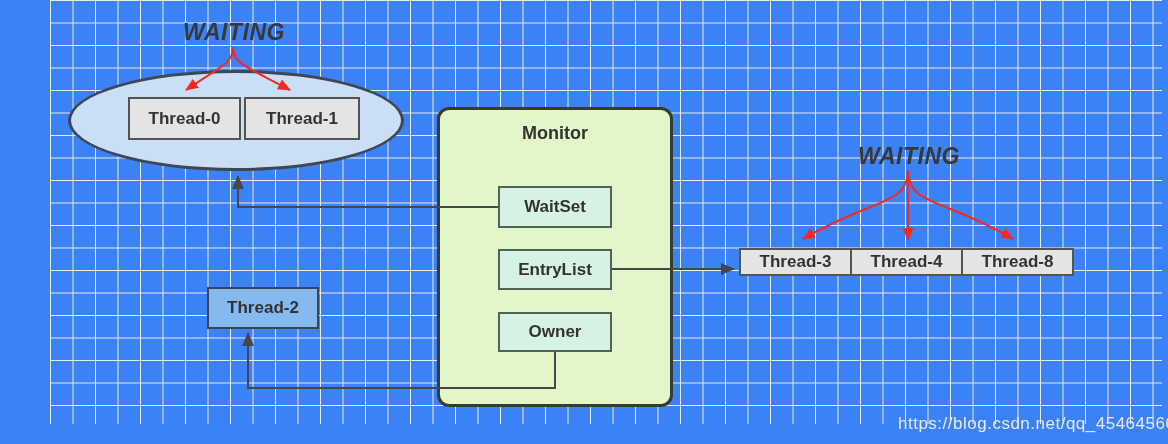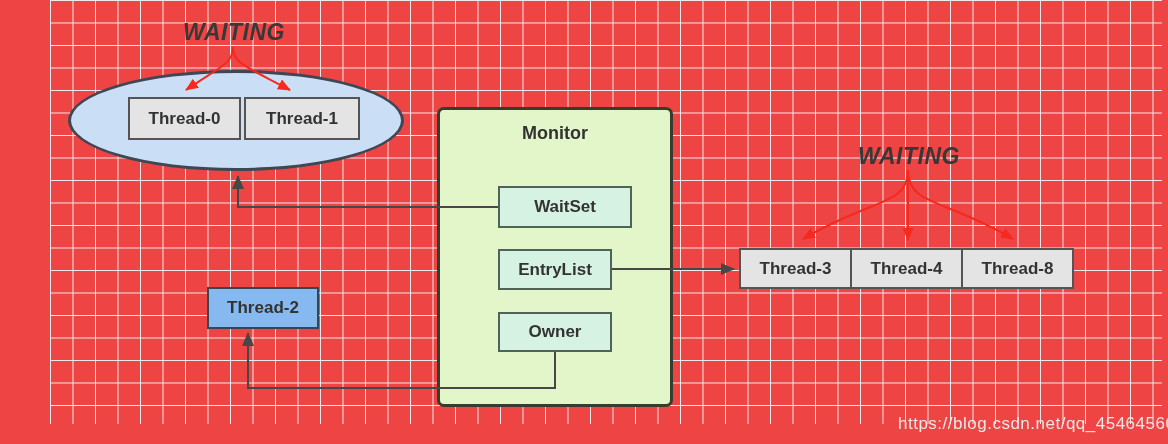--- a/index.html
+++ b/index.html
@@ -1,18 +1,18 @@
 <!DOCTYPE html>
 <html style="--red-arrow: #f5291d; --dark-line: #474747; --label-text: #383838; --box-text: #333333; --waiting-ellipse-fill: #cadef6; --waiting-ellipse-border: #3e4753; --thread-box-fill: #e4e4e4; --thread-box-border: #545454; --monitor-fill: #e2f6c9; --monitor-border: #363d2c; --monitor-item-fill: #d6f2e2; --monitor-item-border: #50635a; --owner-thread-fill: #85b9ef; --owner-thread-border: #3a4553; --grid-line: #ececec; --watermark-text: #e9e9e9;"><head>
 <meta charset="utf-8">
 <style>
   html,body{margin:0;padding:0;background:#ffffff;}
   .page{
     position:relative;width:1168px;height:444px;overflow:hidden;
-    background:#ef4444;
+    background:#3b82f6;
     font-family:"Liberation Sans", sans-serif;
   }
   .grid{
     position:absolute;left:50px;top:0;width:1112px;height:424px;
     background-image:
       linear-gradient(to right, var(--grid-line,#ececec) 1px, transparent 1px),
       linear-gradient(to bottom, var(--grid-line,#ececec) 1px, transparent 1px);
     background-size:22.5px 22.5px;
   }
   .arrows{position:absolute;left:0;top:0;width:1168px;height:444px;z-index:5;pointer-events:none;}
@@ -30,21 +30,21 @@
   .blocked-label{left:843px;top:143px;width:132px;}
 
   .ellipse{
     position:absolute;left:68px;top:70px;width:336px;height:101px;z-index:1;
     border-radius:50%;box-sizing:border-box;
     background:var(--waiting-ellipse-fill,#cadef6);
     border:3px solid var(--waiting-ellipse-border,#3e4753);
   }
   .monitor{
     position:absolute;left:437px;top:107px;width:236px;height:300px;z-index:1;
-    box-sizing:border-box;border-radius:7px;
+    box-sizing:border-box;border-radius:12px;
     background:var(--monitor-fill,#e2f6c9);
     border:3px solid var(--monitor-border,#363d2c);
   }
   .monitor-title{
     margin-top:13px;text-align:center;
     font-weight:700;font-size:18px;color:var(--box-text,#333333);
   }
   .box{
     position:absolute;z-index:2;box-sizing:border-box;
     display:flex;align-items:center;justify-content:center;
@@ -58,28 +58,28 @@
     background:var(--monitor-item-fill,#d6f2e2);
     border:2px solid var(--monitor-item-border,#50635a);
   }
   .blue-box{
     background:var(--owner-thread-fill,#85b9ef);
     border:2px solid var(--owner-thread-border,#3a4553);
     margin-left:16px;
   }
   .thread0{left:128px;top:97px;width:113px;height:43px;}
   .thread1{left:244px;top:97px;width:116px;height:43px;}
-  .waitset{left:498px;top:186px;width:134px;height:42px;}
+  .waitset{left:498px;top:186px;width:114px;height:42px;}
   .entrylist{left:498px;top:249px;width:114px;height:41px;}
   .ownerbox{left:498px;top:312px;width:114px;height:40px;}
   .thread2{left:191px;top:287px;width:112px;height:42px;}
 
   .blocked-row{position:absolute;left:739px;top:248px;z-index:2;display:flex;}
   .blocked-cell{
-    position:relative;width:113px;height:41px;box-sizing:border-box;
+    position:relative;width:113px;height:28px;box-sizing:border-box;
     display:flex;align-items:center;justify-content:center;
     font-weight:700;font-size:17px;color:var(--box-text,#333333);
     background:var(--thread-box-fill,#e4e4e4);
     border:2px solid var(--thread-box-border,#545454);
   }
   .blocked-cell + .blocked-cell{margin-left:-2px;}
 
   .watermark{
     position:absolute;left:898px;top:414px;width:266px;z-index:6;
     text-align:right;font-size:17px;letter-spacing:.5px;

